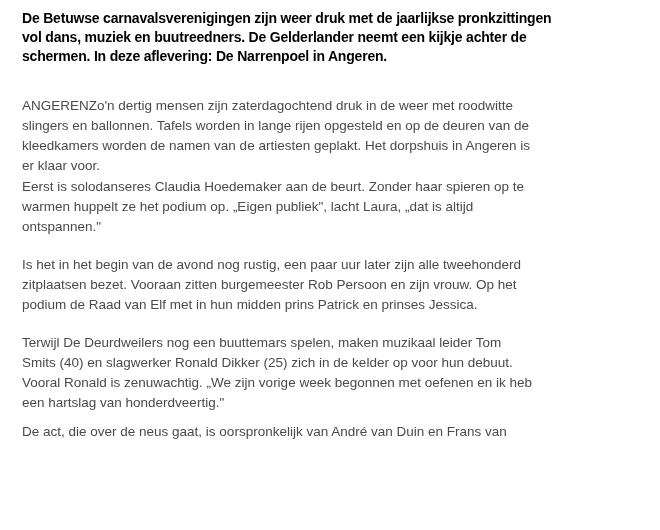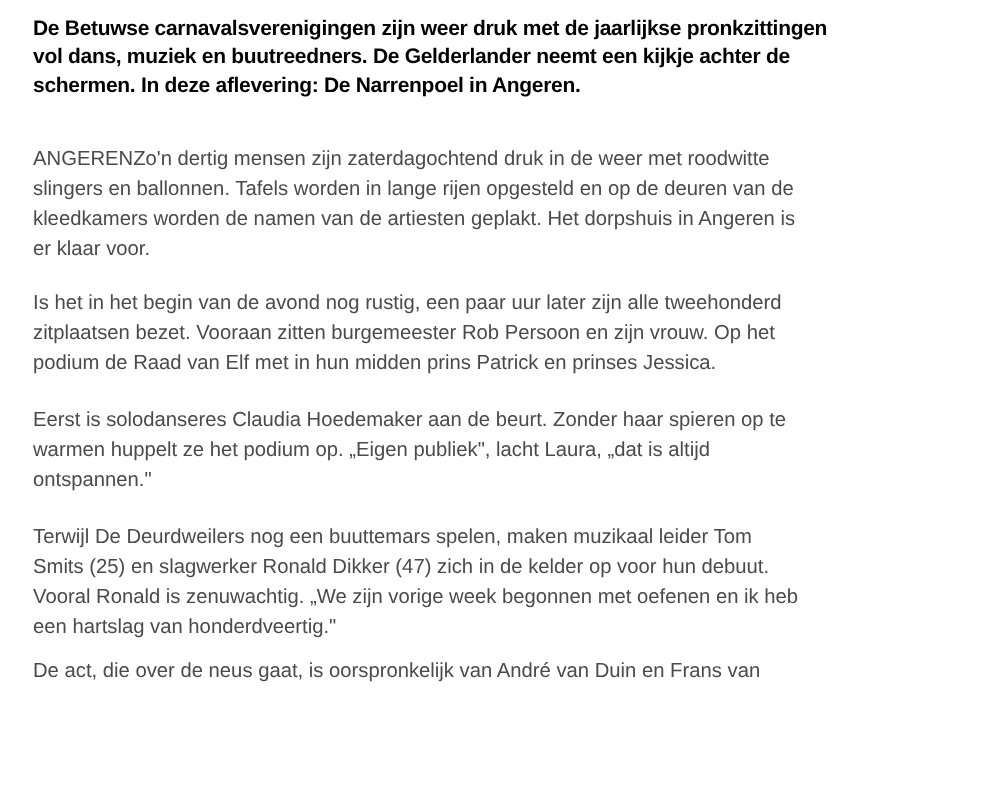--- a/index.html
+++ b/index.html
@@ -28,49 +28,49 @@
   }
   .para {
     margin: 0 0 18px 0;
     font-size: 13.5px;
     font-weight: normal;
     line-height: 20px;
     color: #4a4a4a;
     white-space: pre-line;
   }
   .para.first {
-    margin-bottom: 16px;
+    margin-bottom: 1px;
   }
   .para.tight {
     margin-bottom: 9px;
   }
 </style>
 </head>
 <body>
 
 <div class="page">
   <article class="article">
     <p class="intro">De Betuwse carnavalsverenigingen zijn weer druk met de jaarlijkse pronkzittingen
 vol dans, muziek en buutreedners. De Gelderlander neemt een kijkje achter de
 schermen. In deze aflevering: De Narrenpoel in Angeren.</p>
 
     <p class="para first">ANGERENZo'n dertig mensen zijn zaterdagochtend druk in de weer met roodwitte
 slingers en ballonnen. Tafels worden in lange rijen opgesteld en op de deuren van de
 kleedkamers worden de namen van de artiesten geplakt. Het dorpshuis in Angeren is
 er klaar voor.</p>
 
 
+    <p class="para">Eerst is solodanseres Claudia Hoedemaker aan de beurt. Zonder haar spieren op te
+warmen huppelt ze het podium op. „Eigen publiek", lacht Laura, „dat is altijd
+ontspannen."</p>
+
     <p class="para">Is het in het begin van de avond nog rustig, een paar uur later zijn alle tweehonderd
 zitplaatsen bezet. Vooraan zitten burgemeester Rob Persoon en zijn vrouw. Op het
 podium de Raad van Elf met in hun midden prins Patrick en prinses Jessica.</p>
 
-    <p class="para">Eerst is solodanseres Claudia Hoedemaker aan de beurt. Zonder haar spieren op te
-warmen huppelt ze het podium op. „Eigen publiek", lacht Laura, „dat is altijd
-ontspannen."</p>
-
     <p class="para tight">Terwijl De Deurdweilers nog een buuttemars spelen, maken muzikaal leider Tom
-Smits (25) en slagwerker Ronald Dikker (47) zich in de kelder op voor hun debuut.
+Smits (40) en slagwerker Ronald Dikker (25) zich in de kelder op voor hun debuut.
 Vooral Ronald is zenuwachtig. „We zijn vorige week begonnen met oefenen en ik heb
 een hartslag van honderdveertig."</p>
 
     <p class="para">De act, die over de neus gaat, is oorspronkelijk van André van Duin en Frans van</p>
   </article>
 </div>
 
 </body></html>

